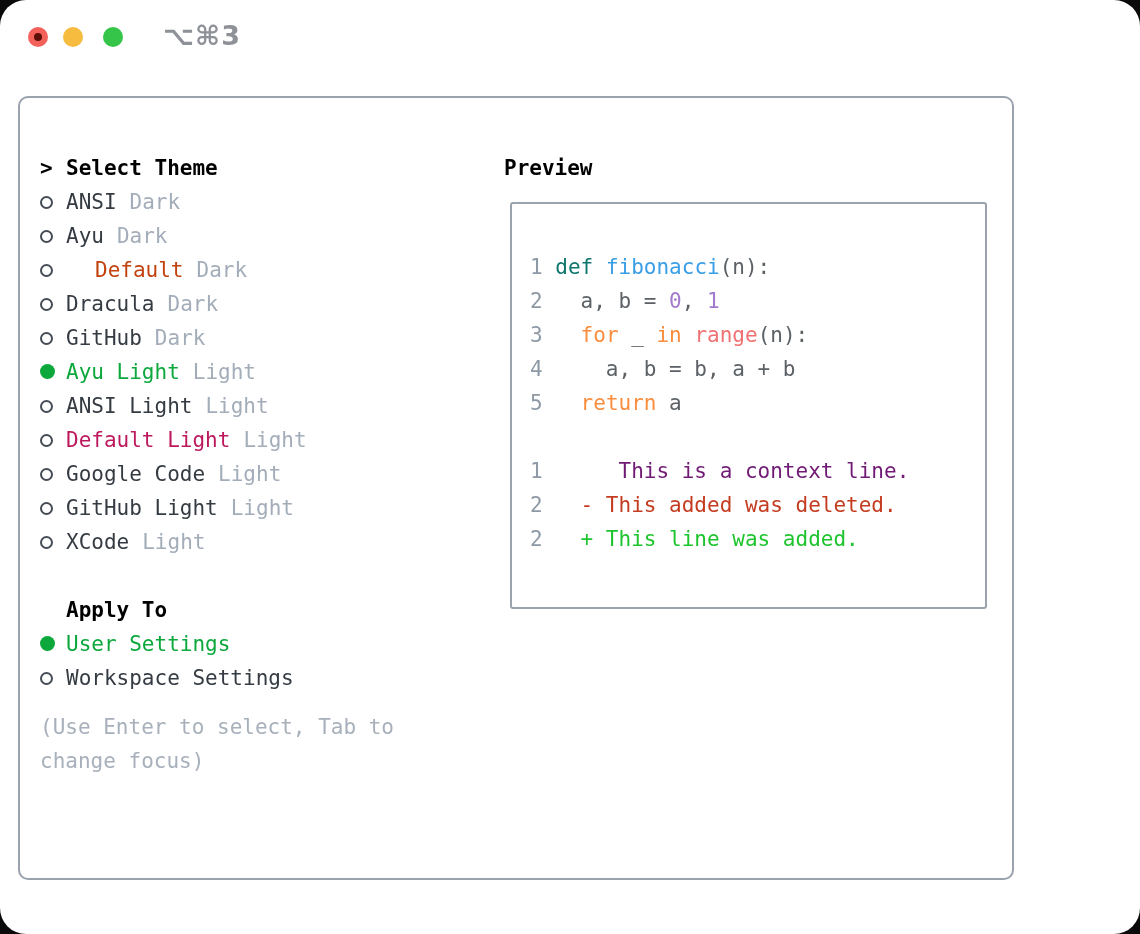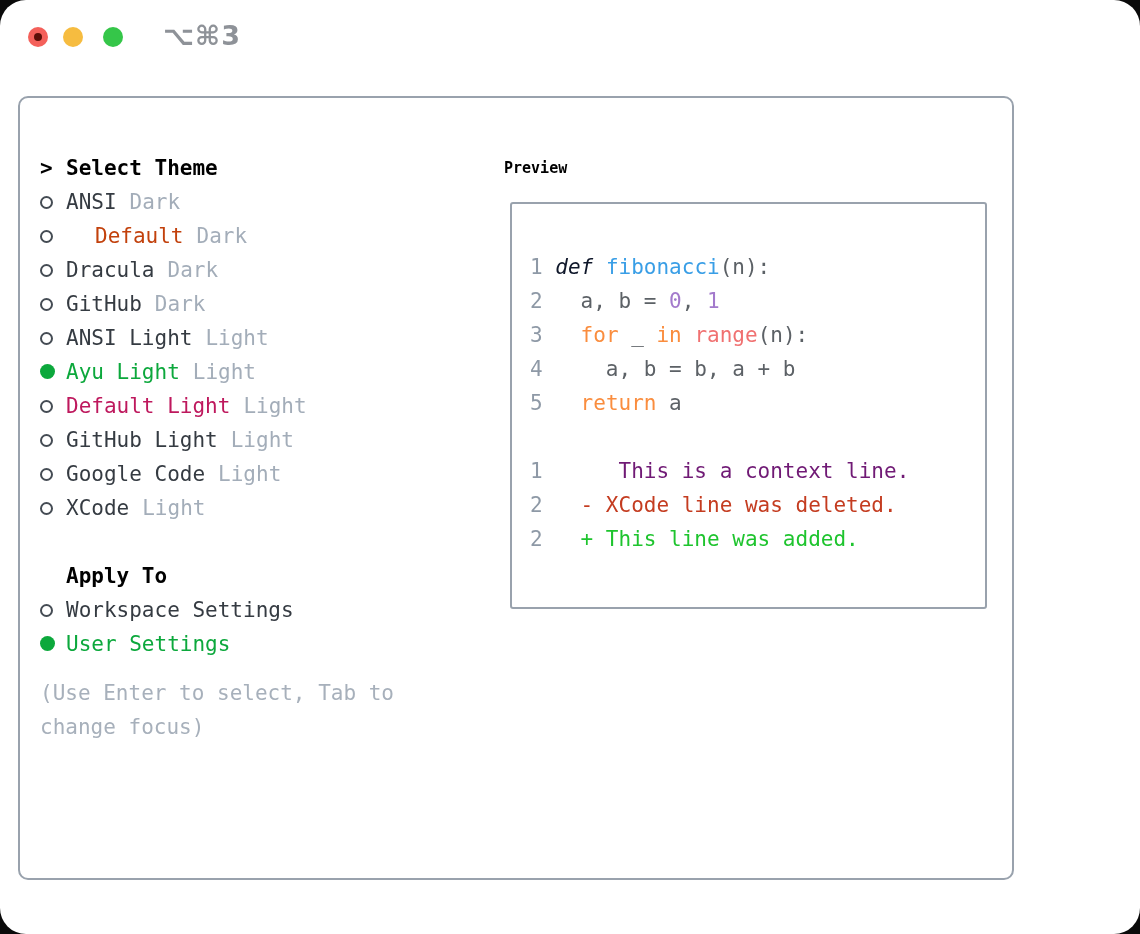--- a/index.html
+++ b/index.html
@@ -27,21 +27,21 @@
   .gt { display:inline-block; width:26px; }
   .indent { display:inline-block; width:26px; }
   .dot { display:inline-block; width:13px; height:13px; border:2px solid #454c54;
          border-radius:50%; margin-right:13px; }
   .dot.sel { border:none; width:15px; height:15px; margin-right:11px; }
   .ttag { margin-left:13px; }
   .apply-header { margin-top:34px; }
   .hint { margin-top:15px; width:425px; white-space:pre-wrap; line-height:34px; }
 
   
-  .preview-header { position:absolute; left:484px; top:53px; font-size:15px; line-height:34px;
+  .preview-header { position:absolute; left:484px; top:53px; font-size:21px; line-height:34px;
                     font-weight:bold; color:#000; }
   .preview-box { position:absolute; left:490px; top:104px; width:477px; height:407px;
                  border:2px solid #99a2ad; border-radius:3px; background:#fff; }
   #preview-lines { position:absolute; left:18px; top:46px; font-size:21px; line-height:34px; }
   .pline { height:34px; white-space:pre; }
 </style>
 </head>
 <body>
 
 <div class="window">
@@ -55,53 +55,54 @@
 
   <div class="panel" style="border-color: rgb(153, 162, 173);">
 
     <div class="left-col">
       <div class="row header-row">
         <span class="gt">&gt;</span><span>Select Theme</span>
       </div>
 
       <div id="theme-list">
           <div class="row"><span class="dot"></span><span style="color: rgb(53, 59, 66);">ANSI</span><span class="ttag" style="color: rgb(163, 173, 185);">Dark</span></div>
+          <div class="row"><span class="dot"></span><span style="color: rgb(53, 59, 66);">Ayu</span><span class="ttag" style="color: rgb(163, 173, 185);">Dark</span></div>
           <div class="row"><span class="dot"></span><span style="color: #c2410c; margin-left: 29px;">Default</span><span class="ttag" style="color: rgb(163, 173, 185);">Dark</span></div>
           <div class="row"><span class="dot"></span><span style="color: rgb(53, 59, 66);">Dracula</span><span class="ttag" style="color: rgb(163, 173, 185);">Dark</span></div>
           <div class="row"><span class="dot"></span><span style="color: rgb(53, 59, 66);">GitHub</span><span class="ttag" style="color: rgb(163, 173, 185);">Dark</span></div>
+          <div class="row"><span class="dot sel" style="background: rgb(12, 168, 60);"></span><span style="color: rgb(12, 168, 60);">Ayu Light</span><span class="ttag" style="color: rgb(163, 173, 185);">Light</span></div>
           <div class="row"><span class="dot"></span><span style="color: rgb(53, 59, 66);">ANSI Light</span><span class="ttag" style="color: rgb(163, 173, 185);">Light</span></div>
-          <div class="row"><span class="dot sel" style="background: rgb(12, 168, 60);"></span><span style="color: rgb(12, 168, 60);">Ayu Light</span><span class="ttag" style="color: rgb(163, 173, 185);">Light</span></div>
           <div class="row"><span class="dot"></span><span style="color: #be185d;">Default Light</span><span class="ttag" style="color: rgb(163, 173, 185);">Light</span></div>
+          <div class="row"><span class="dot"></span><span style="color: rgb(53, 59, 66);">Google Code</span><span class="ttag" style="color: rgb(163, 173, 185);">Light</span></div>
           <div class="row"><span class="dot"></span><span style="color: rgb(53, 59, 66);">GitHub Light</span><span class="ttag" style="color: rgb(163, 173, 185);">Light</span></div>
-          <div class="row"><span class="dot"></span><span style="color: rgb(53, 59, 66);">Google Code</span><span class="ttag" style="color: rgb(163, 173, 185);">Light</span></div>
           <div class="row"><span class="dot"></span><span style="color: rgb(53, 59, 66);">XCode</span><span class="ttag" style="color: rgb(163, 173, 185);">Light</span></div>
         </div>
 
       <div class="row header-row apply-header">
         <span class="indent"></span><span>Apply To</span>
       </div>
 
       <div id="apply-list">
+          <div class="row"><span class="dot sel" style="background: rgb(12, 168, 60);"></span><span style="color: rgb(12, 168, 60);">User Settings</span></div>
           <div class="row"><span class="dot"></span><span style="color: rgb(53, 59, 66);">Workspace Settings</span></div>
-          <div class="row"><span class="dot sel" style="background: rgb(12, 168, 60);"></span><span style="color: rgb(12, 168, 60);">User Settings</span></div>
         </div>
 
       <div class="hint" style="color: rgb(167, 176, 187);">(Use Enter to select, Tab to change focus)</div>
     </div>
 
     <div class="preview-header">Preview</div>
 
     <div class="preview-box" style="border-color: rgb(153, 162, 173);">
       <div id="preview-lines">
-          <div class="pline"><span style="color: rgb(142, 153, 166);">1 </span><span style="color: #0f172a; font-style: italic;">def</span><span style="color: rgb(92, 97, 102);"> </span><span style="color: rgb(57, 158, 230);">fibonacci</span><span style="color: rgb(92, 97, 102);">(n):</span></div>
+          <div class="pline"><span style="color: rgb(142, 153, 166);">1 </span><span style="color: #0f766e;">def</span><span style="color: rgb(92, 97, 102);"> </span><span style="color: rgb(57, 158, 230);">fibonacci</span><span style="color: rgb(92, 97, 102);">(n):</span></div>
           <div class="pline"><span style="color: rgb(142, 153, 166);">2 </span><span style="color: rgb(92, 97, 102);">  a, b = </span><span style="color: rgb(163, 122, 204);">0</span><span style="color: rgb(92, 97, 102);">, </span><span style="color: rgb(163, 122, 204);">1</span></div>
           <div class="pline"><span style="color: rgb(142, 153, 166);">3 </span><span style="color: rgb(92, 97, 102);">  </span><span style="color: rgb(250, 141, 62);">for</span><span style="color: rgb(92, 97, 102);"> _ </span><span style="color: rgb(250, 141, 62);">in</span><span style="color: rgb(92, 97, 102);"> </span><span style="color: rgb(240, 113, 113);">range</span><span style="color: rgb(92, 97, 102);">(n):</span></div>
           <div class="pline"><span style="color: rgb(142, 153, 166);">4 </span><span style="color: rgb(92, 97, 102);">    a, b = b, a + b</span></div>
           <div class="pline"><span style="color: rgb(142, 153, 166);">5 </span><span style="color: rgb(92, 97, 102);">  </span><span style="color: rgb(250, 141, 62);">return</span><span style="color: rgb(92, 97, 102);"> a</span></div>
           <div class="pline"><span style="color: rgb(142, 153, 166);">  </span></div>
           <div class="pline"><span style="color: rgb(142, 153, 166);">1 </span><span style="color: #701a75;">     This is a context line.</span></div>
-          <div class="pline"><span style="color: rgb(142, 153, 166);">2 </span><span style="color: rgb(196, 60, 32);">  - XCode line was deleted.</span></div>
+          <div class="pline"><span style="color: rgb(142, 153, 166);">2 </span><span style="color: rgb(196, 60, 32);">  - This added was deleted.</span></div>
           <div class="pline"><span style="color: rgb(142, 153, 166);">2 </span><span style="color: rgb(30, 196, 46);">  + This line was added.</span></div>
         </div>
     </div>
 
   </div>
 </div>
 
 </body></html>

